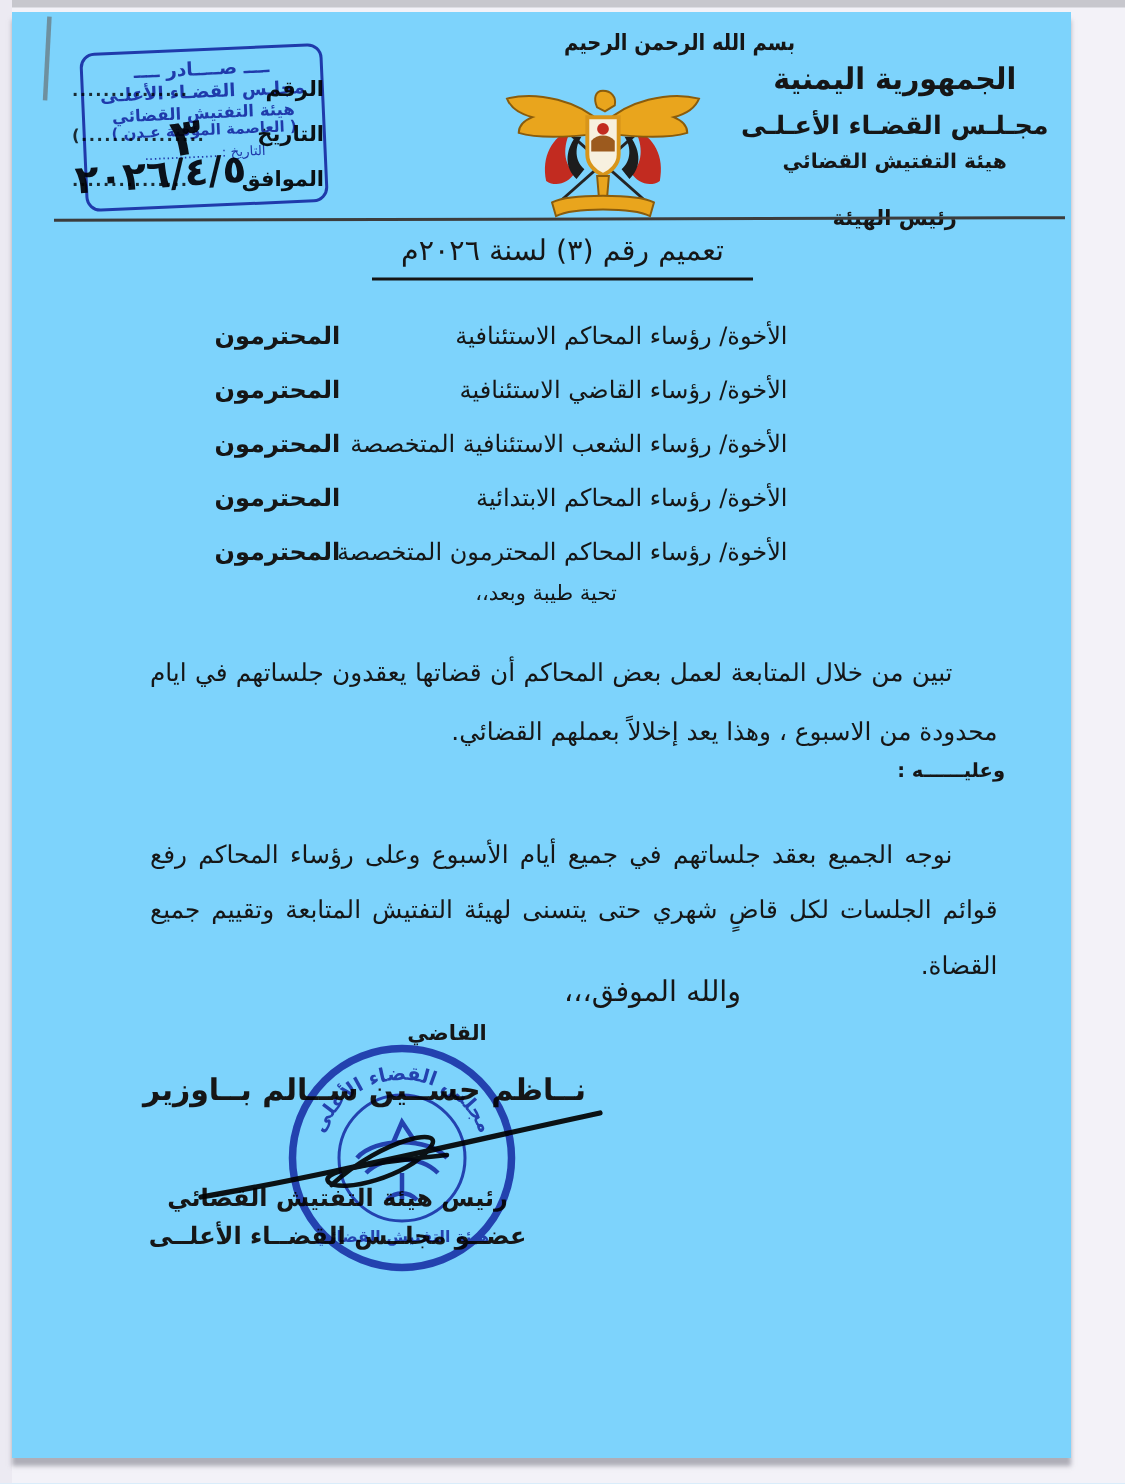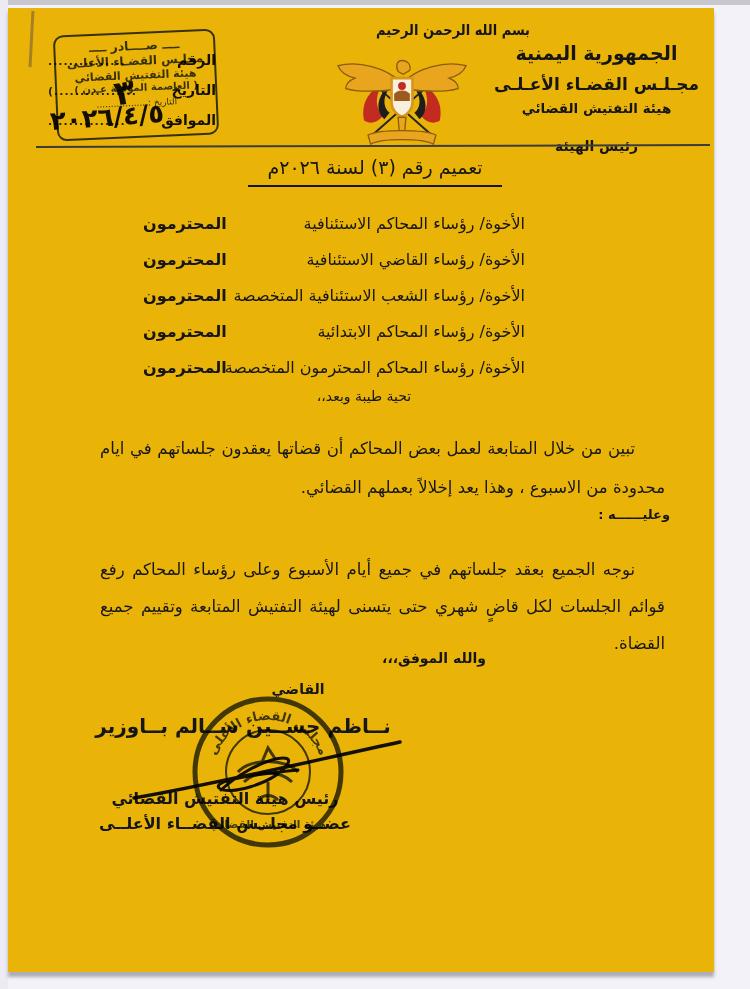--- a/index.html
+++ b/index.html
@@ -6,21 +6,21 @@
   body{
     width:750px;height:989px;position:relative;overflow:hidden;
     background:#f3f2f8;
     font-family:"DejaVu Sans",sans-serif;
   }
   .top-edge{position:absolute;top:0;left:0;width:750px;height:5px;background:#c7c7cd}
   .left-edge{position:absolute;top:0;left:0;width:8px;height:989px;background:#eceaf2}
 
   .page{
     position:absolute;left:8px;top:8px;width:706px;height:964px;
-    background:#eab308;direction:rtl;color:#161616;
+    background:#7dd3fc;direction:rtl;color:#161616;
     box-shadow:0 5px 3px rgba(105,105,120,.5);
   }
   .fold-mark{position:absolute;left:22px;top:3px;width:3px;height:56px;
     background:#5f4e41;opacity:.5;transform:rotate(3deg)}
 
   
   .letterhead{position:absolute;top:34px;left:481px;width:215px;text-align:center;direction:rtl}
   .lh-republic{font-size:19px;font-weight:bold;letter-spacing:0;transform:scaleY(1.05)}
   .lh-council{font-size:17px;font-weight:bold;margin-top:10px}
   .lh-authority{font-size:13.5px;font-weight:bold;margin-top:6px}
@@ -68,21 +68,21 @@
   .addr-row{position:relative;height:36px}
   .addr-to{position:absolute;right:0;font-size:16px;font-weight:normal;white-space:nowrap}
   .addr-hon{position:absolute;left:0;font-size:16px;font-weight:bold;white-space:nowrap}
 
   
   .greeting{position:absolute;left:296px;top:380px;width:120px;text-align:center;font-size:14px;white-space:nowrap}
   .para{position:absolute;left:92px;width:565px;font-size:16.5px;text-align:justify;text-align-last:right;direction:rtl}
   .para1{top:421px;line-height:39px;text-indent:30px}
   .para2{top:543px;line-height:37px;text-indent:30px}
   .therefore{position:absolute;right:44px;top:499px;font-size:13px;font-weight:bold;white-space:nowrap}
-  .closing{position:absolute;left:366px;top:642px;width:120px;text-align:center;font-size:14px;font-weight:bold;white-space:nowrap}
+  .closing{position:absolute;left:366px;top:642px;width:120px;font-size:19px;font-weight:normal;white-space:nowrap}
 
   
   .sig-title{position:absolute;left:250px;top:673px;width:80px;text-align:center;font-size:14px;font-weight:bold}
   .sig-name{position:absolute;left:85px;top:706px;width:300px;text-align:center;font-size:20px;font-weight:bold;white-space:nowrap}
   .sig-pos{position:absolute;left:72px;top:778px;width:290px;text-align:center;font-weight:bold}
   .sig-pos-line{font-size:16px;line-height:25px;white-space:nowrap}
 
   .round-stamp{position:absolute;left:180px;top:684px;width:160px;height:160px;opacity:.88;mix-blend-mode:multiply}
   .pen-sig{position:absolute;left:118px;top:722px;width:282px;height:78px;mix-blend-mode:multiply}
 </style>

